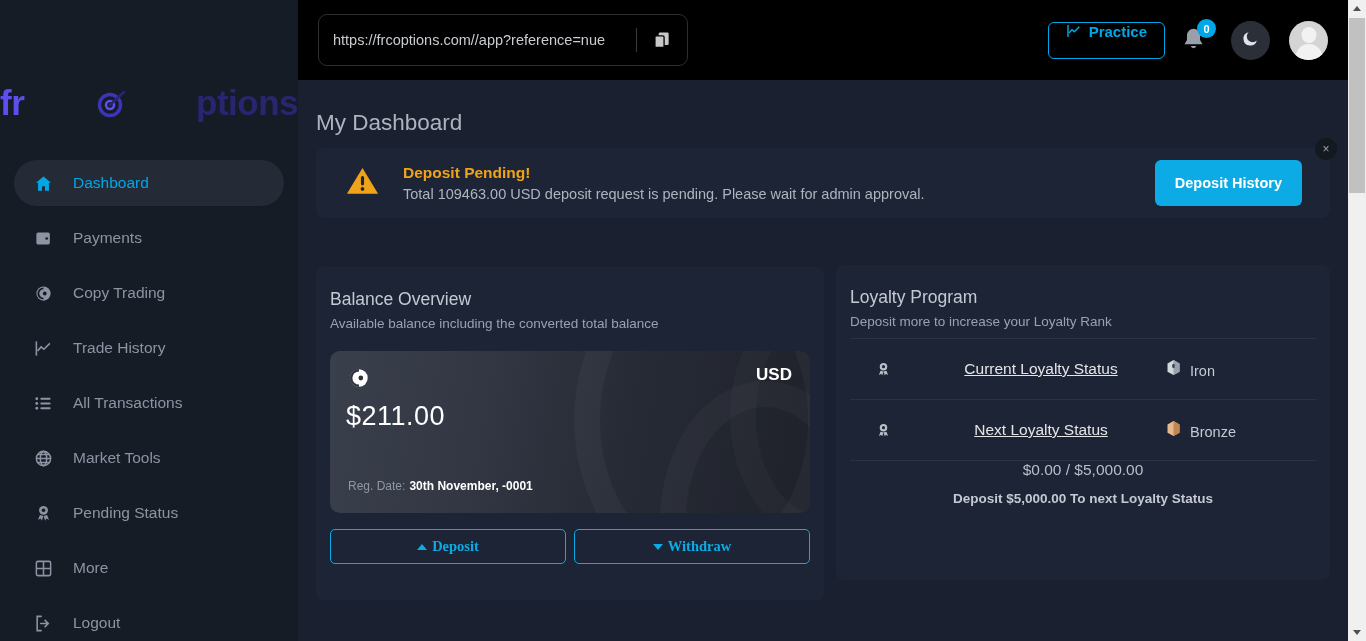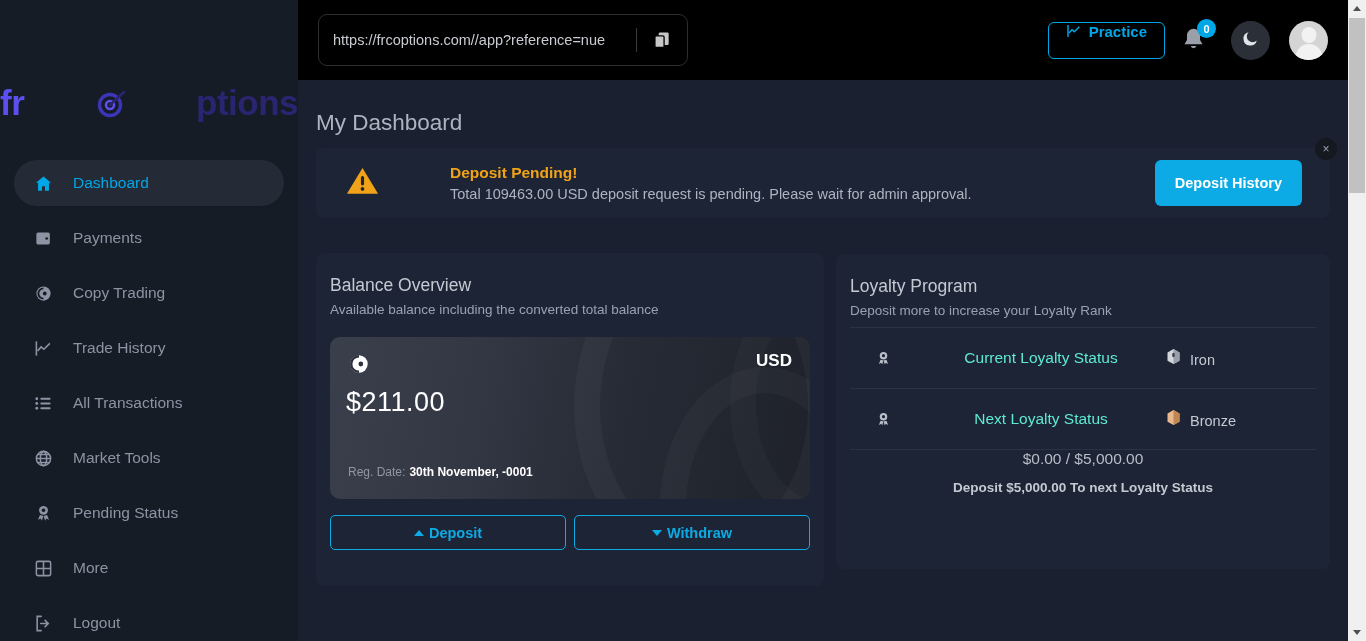--- a/index.html
+++ b/index.html
@@ -137,21 +137,21 @@
     font-size: 22.5px; color: #aeb4bf; font-weight: 400;
   }
 
   .alert {
     position: absolute; left: 18px; top: 68px;
     width: 1014px; height: 70px;
     background: #1d2435; border-radius: 8px;
     display: flex; align-items: center;
   }
   .alert .warn-icon { margin: 0 22px 0 28px; }
-  .alert .alert-text { flex: 1; margin-left: 47px; }
+  .alert .alert-text { flex: 1; }
   .alert .alert-title {
     color: #f0a318; font-size: 15.5px; font-weight: 700; margin-bottom: 4px;
   }
   .alert .alert-desc { color: #aeb4bf; font-size: 14.5px; }
   .alert .dep-hist-btn {
     margin-right: 28px; height: 46px; padding: 0 20px;
     background: #0cabe5; border: none; border-radius: 6px;
     color: #fff; font-size: 14.5px; font-weight: 700;
     cursor: pointer; font-family: "Liberation Sans", sans-serif;
   }
@@ -161,22 +161,22 @@
     background: #14181f; color: #9aa2b0;
     font-size: 12px; display: flex; align-items: center; justify-content: center;
     cursor: pointer; z-index: 5;
   }
 
   
   .card {
     position: absolute;
     background: #1d2435; border-radius: 8px;
   }
-  .card-balance { left: 18px; top: 173px; width: 508px; height: 333px; }
-  .card-loyalty { left: 538px; top: 174px; width: 494px; height: 315px; }
+  .card-balance { left: 18px; top: 187px; width: 508px; height: 333px; }
+  .card-loyalty { left: 538px; top: 185px; width: 494px; height: 315px; }
 
   .card-h1 { color: #c4c9d2; font-size: 17.5px; font-weight: 400; }
   .card-h2 { color: #9aa2b0; font-size: 13.5px; margin-top: 6px; }
   .card-pad { padding: 22px 14px 0 14px; }
 
   .balance-visual {
     position: absolute; left: 14px; top: 84px;
     width: 480px; height: 162px;
     border-radius: 10px;
     overflow: hidden;
@@ -212,34 +212,34 @@
   .bal-actions {
     position: absolute; left: 14px; top: 262px;
     width: 480px; display: flex; gap: 8px;
   }
   .bal-btn {
     flex: 1; height: 35px;
     border: 1px solid #0cabe5; border-radius: 5px;
     background: transparent; color: #0cabe5;
     font-size: 14.5px; font-weight: 700;
     display: flex; align-items: center; justify-content: center; gap: 5px;
-    cursor: pointer; font-family: Liberation Sans, sans-serif;
+    cursor: pointer; font-family: Liberation Serif, serif;
   }
   .tri-up { width: 0; height: 0; border-left: 5px solid transparent;
             border-right: 5px solid transparent; border-bottom: 6px solid #0cabe5; }
   .tri-down { width: 0; height: 0; border-left: 5px solid transparent;
               border-right: 5px solid transparent; border-top: 6px solid #0cabe5; }
 
   .loy-row {
     position: absolute; left: 14px; width: 466px; height: 61px;
     display: flex; align-items: center;
     border-top: 1px solid #2a3244;
   }
   .loy-row .lr-icon { width: 66px; display: flex; justify-content: center; }
-  .loy-row .lr-label { flex: 1; text-align: center; color: #5eead4; font-size: 15.5px; }
+  .loy-row .lr-label { flex: 1; text-align: center; color: #e5e5e5; font-size: 15.5px; text-decoration: underline; }
   .loy-row .lr-value {
     width: 150px; display: flex; align-items: flex-end; gap: 9px;
     color: #c4c9d2; font-size: 14.5px;
   }
   .loy-row-1 { top: 73px; }
   .loy-row-2 { top: 134px; }
 
   .loy-footer {
     position: absolute; left: 14px; top: 195px;
     width: 466px; 

